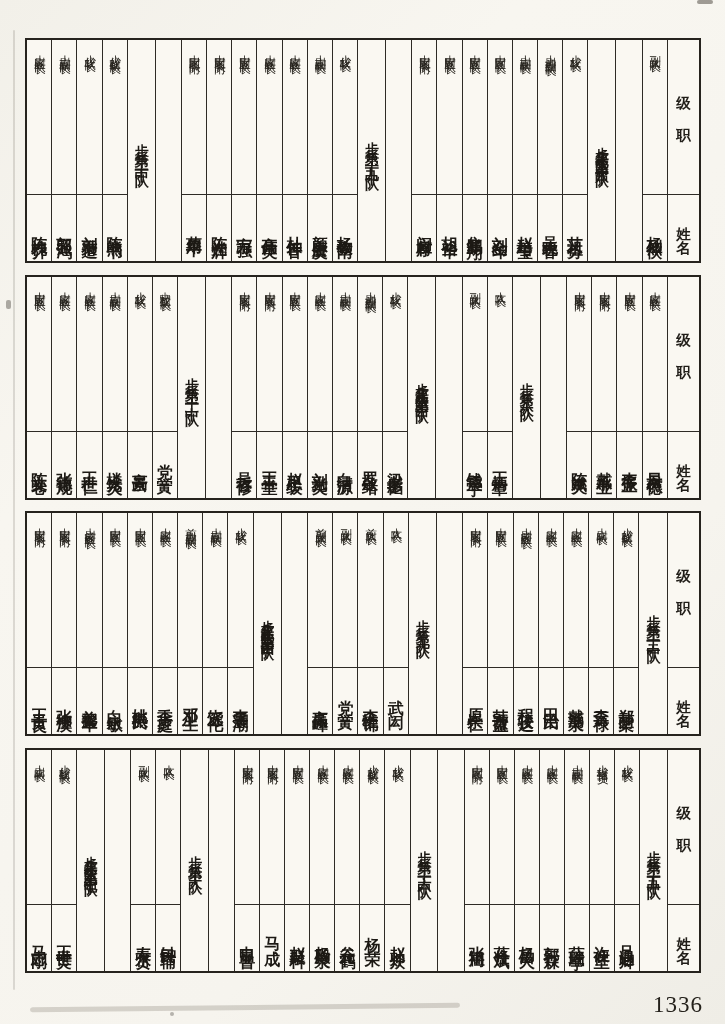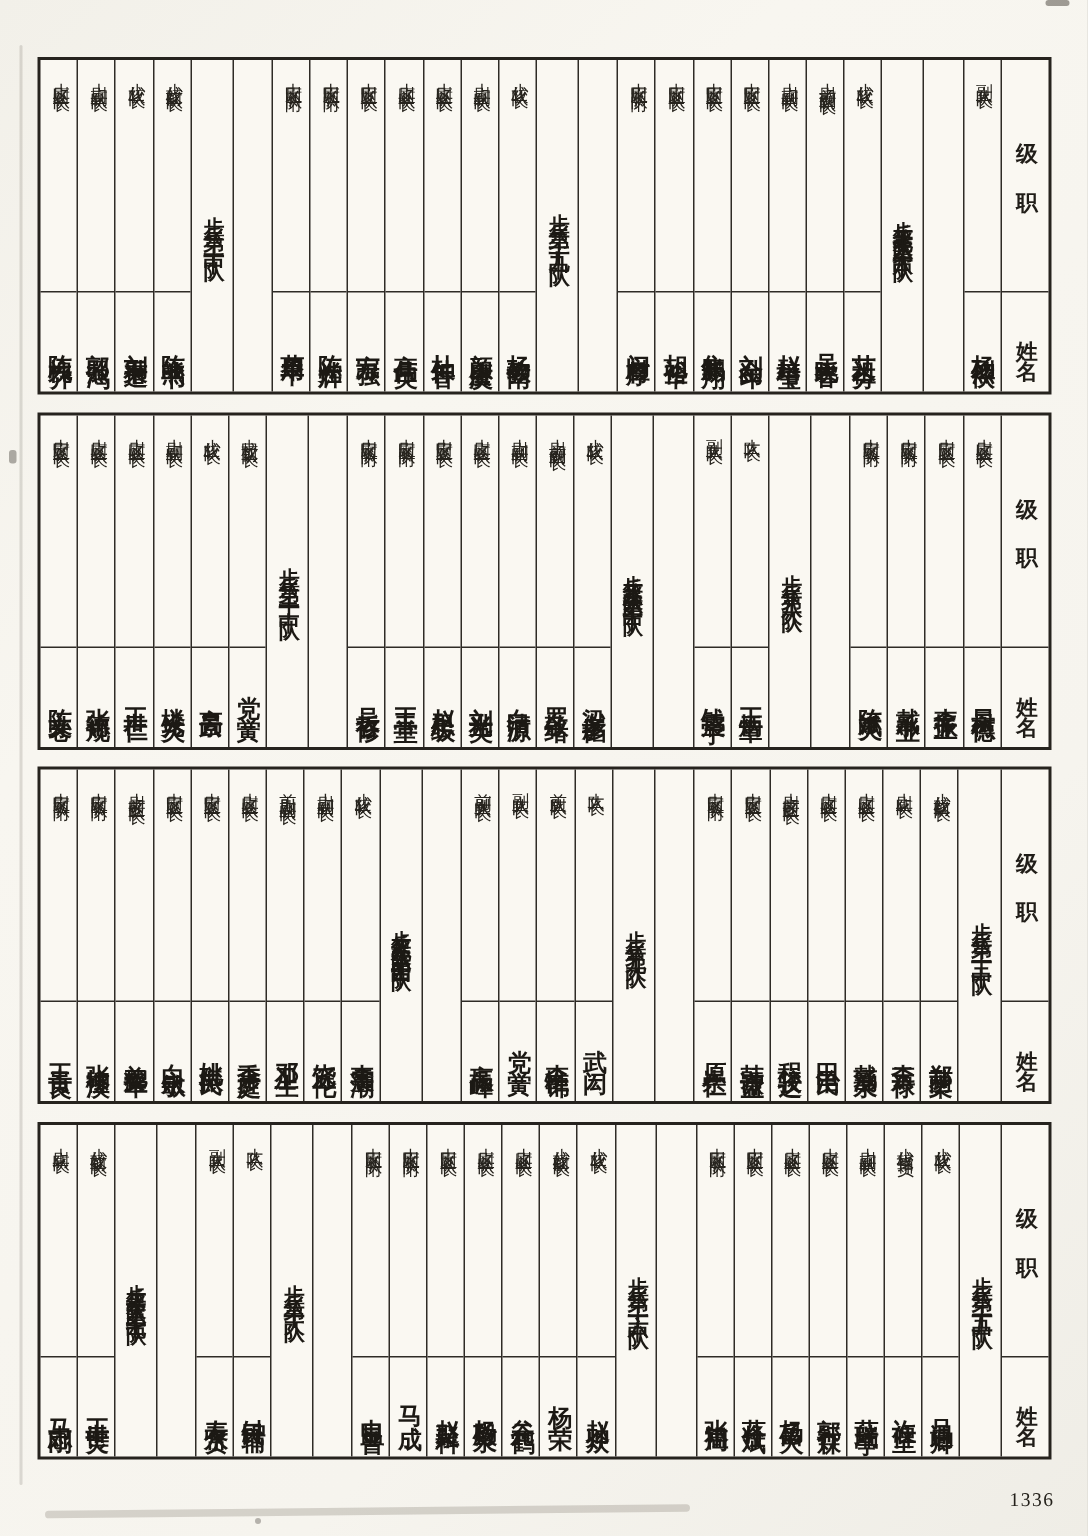--- a/index.html
+++ b/index.html
@@ -35,21 +35,21 @@
     white-space:nowrap;
   }
   .rank { font-size:11.5px; letter-spacing:2px; margin-top:6px; color:#26231d; }
   .name { font-size:16px; font-weight:bold; letter-spacing:3.5px; color:#1c1914; }
   .name.spread { letter-spacing:14px; }
   .unit-label { font-size:14px; font-weight:bold; letter-spacing:5px; color:#1c1914; }
   .unit-label.long { font-size:13.5px; letter-spacing:2.5px; }
   .legend-top { font-size:14.5px; font-weight:bold; letter-spacing:34px; align-self:center; }
   .legend-bottom { font-size:14.5px; font-weight:bold; letter-spacing:12px; }
   .page-number {
-    position:absolute; right:22px; top:992px; font-size:13px; color:#24211b;
+    position:absolute; right:22px; top:992px; font-size:23px; color:#24211b;
     letter-spacing:1px;
     text-align:right;
   }
   
   .artifact-left-edge {
     position:absolute; left:13px; top:30px; width:2px; height:960px;
     background:rgba(90,84,74,0.18); border-radius:2px;
   }
   .artifact-bottom-smear {
     position:absolute; left:30px; top:1005px; width:430px; height:5px;

